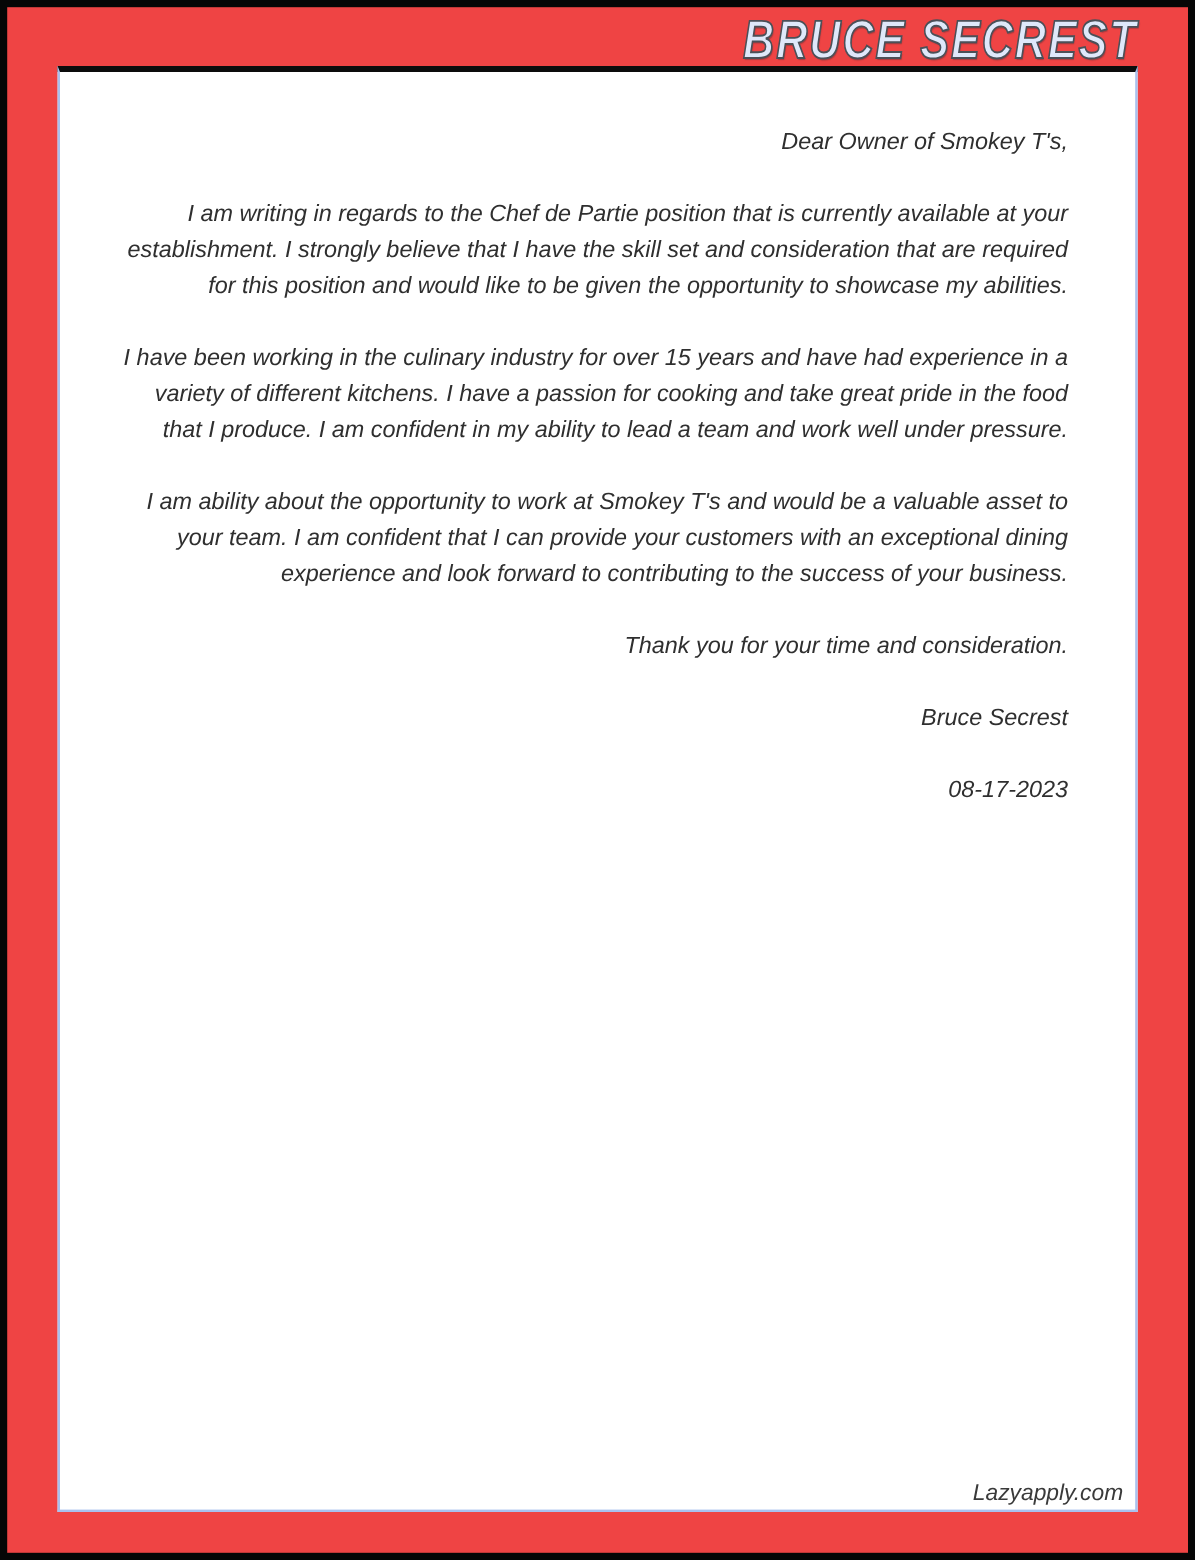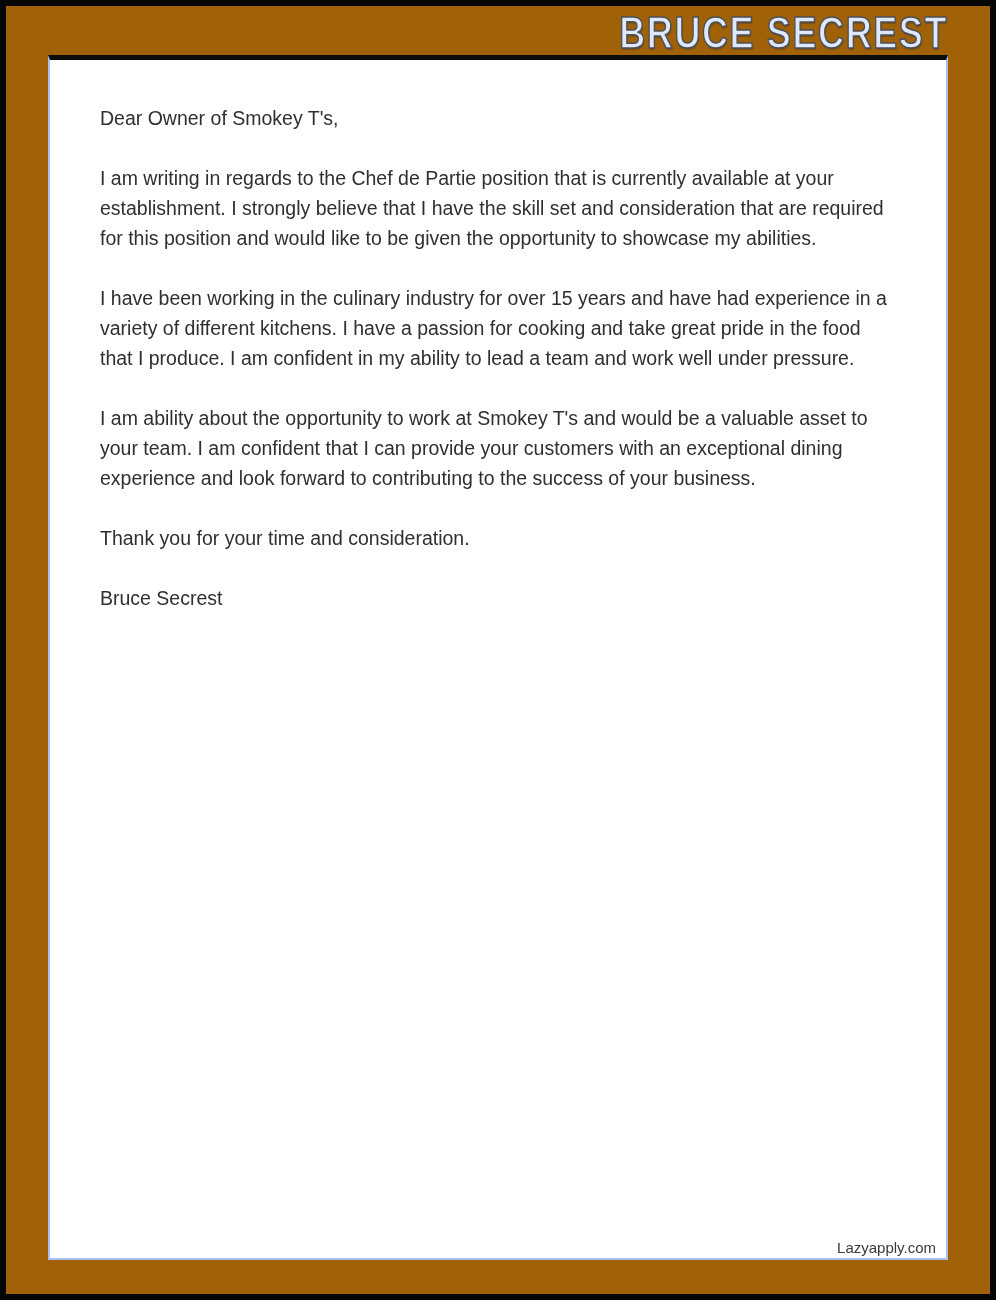--- a/index.html
+++ b/index.html
@@ -6,23 +6,24 @@
     margin: 0;
     padding: 0;
     background: #000;
     font-family: "Liberation Sans", "DejaVu Sans", sans-serif;
   }
   .page {
     position: relative;
     width: 996px;
     height: 1300px;
     box-sizing: border-box;
-    background: #a16207;
+    background: #ef4444;
     border: 6px solid #060606;
     overflow: hidden;
+    font-style: italic;
   }
   .header {
     position: absolute;
     top: 0;
     right: 42px;
     height: 49px;
     display: flex;
     align-items: flex-end;
     justify-content: flex-end;
   }
@@ -45,39 +46,40 @@
     top: 49px;
     width: 900px;
     height: 1205px;
     box-sizing: border-box;
     background: #ffffff;
     border-top: 5px solid #0c0c0c;
     border-left: 2px solid #a9c1ee;
     border-right: 2px solid #a9c1ee;
     border-bottom: 2px solid #a9c1ee;
     padding: 43px 56px 0 50px;
+    text-align: right;
   }
   .paper p {
     margin: 30px 0;
     font-size: 19.5px;
     line-height: 30px;
     font-weight: 300;
     color: #2f2f2f;
     max-width: 795px;
   }
   .salutation { margin-top: 0 !important; }
   .date {
     color: #2196f3;
     margin-top: 14px !important;
   }
   .watermark {
     position: absolute;
     right: 10px;
     bottom: 2px;
-    font-size: 15px;
+    font-size: 19px;
     color: #3a3a3a;
   }
 </style>
 </head>
 <body>
 
 <div class="page">
 
   <header class="header">
     <h1 class="header-title">BRUCE SECREST</h1>
@@ -92,18 +94,19 @@
     <p class="para">I have been working in the culinary industry for over 15 years and have had experience in a variety of different kitchens. I have a passion for cooking and take great pride in the food that I produce. I am confident in my ability to lead a team and work well under pressure.</p>
 
     <p class="para">I am ability about the opportunity to work at Smokey T's and would be a valuable asset to your team. I am confident that I can provide your customers with an exceptional dining experience and look forward to contributing to the success of your business.</p>
 
 
     <p class="para">Thank you for your time and consideration.</p>
 
 
     <p class="signature">Bruce Secrest</p>
 
+    <p class="date">08-17-2023</p>
 
     <div class="watermark">Lazyapply.com</div>
 
   </main>
 
 </div>
 
 </body></html>

